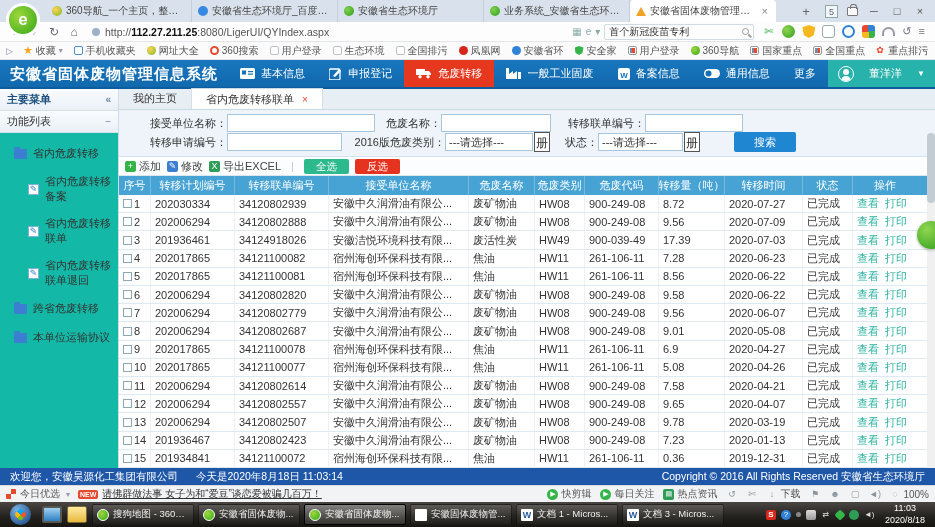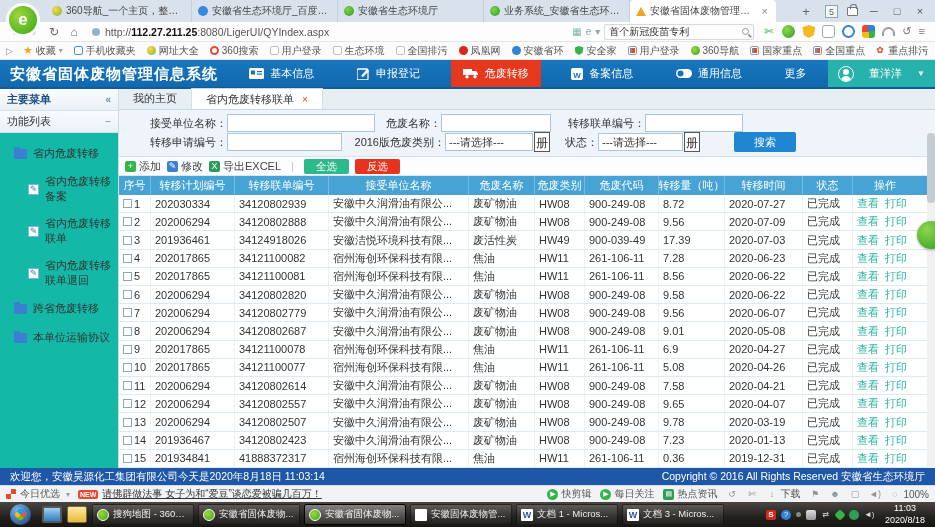--- a/index.html
+++ b/index.html
@@ -136,21 +136,21 @@
 .cb{width:9px;height:9px;border:1px solid #8ca6ba;background:#fff;flex:0 0 9px;margin-right:2px}
 .idx{color:#333}
 .ops{gap:6px}
 .oplink{color:#2db3a3}
 .vscroll{position:absolute;right:0;top:44px;bottom:0;width:8px;background:#f0f0f0}
 .vthumb{position:absolute;top:0;width:8px;height:70px;background:#c3ccd3;border-radius:4px}
 .speedball{position:absolute;right:-10px;top:132px;width:28px;height:28px;border-radius:50%;background:radial-gradient(circle at 35% 30%,#8fd54e,#2f9e1f);box-shadow:0 1px 3px rgba(0,0,0,.3)}
 
 
 .appfooter{height:17px;background:#1f57a8;color:#fff;display:flex;align-items:center;justify-content:space-between;padding:0 10px;font-size:10.5px;flex:0 0 17px}
-.fleft{display:flex;white-space:nowrap}
+.fleft{display:flex;gap:18px;white-space:nowrap}
 
 
 .statusbar{height:17px;background:#f2f3f4;border-top:1px solid #d8dadc;display:flex;align-items:center;padding:8px 6px;color:#555;font-size:10px;flex:0 0 17px}
 .stgrid{width:10px;height:10px;background:conic-gradient(#e6492d 0 25%,#f2f3f4 0 50%,#e6492d 0 75%,#f2f3f4 0 100%);margin-right:4px;border-radius:1px}
 .stcaret{color:#99a;font-size:8px;margin:0 8px 0 6px}
 .newbadge{background:#e6492d;color:#fff;font-size:7px;font-weight:bold;padding:1px 2px;border-radius:2px;margin-right:4px}
 .headline{color:#333;text-decoration:underline;white-space:nowrap;overflow:hidden;flex:1;min-width:0}
 .stright{display:flex;align-items:center;gap:9px;margin-left:10px}
 .stitem{display:flex;align-items:center;gap:3px;color:#555;white-space:nowrap}
 .sico{width:11px;height:11px;border-radius:50%;display:inline-flex;align-items:center;justify-content:center;font-size:9px;color:#8a949c}
@@ -349,20 +349,29 @@
               <rect y="1" width="9" height="6" fill="#fff"></rect>
               <path d="M9 3 h4 l2 2.5 V7 H9Z" fill="#fff"></path>
               <circle cx="4" cy="8.8" r="1.7" fill="#fff"></circle>
               <circle cx="12" cy="8.8" r="1.7" fill="#fff"></circle>
             </svg>
           </span>
           <span class="nlabel">危废转移</span>
         </div>
         <div class="navitem">
           <span class="nicon">
+            <svg width="15" height="11">
+              <path d="M0 11 V0 h3 v6 l4-3 v3 l4-3 v8 Z" fill="#fff"></path>
+              <rect x="12" y="4" width="3" height="7" fill="#fff"></rect>
+            </svg>
+          </span>
+          <span class="nlabel">一般工业固废</span>
+        </div>
+        <div class="navitem">
+          <span class="nicon">
             <svg width="12" height="12">
               <rect width="12" height="12" rx="2" fill="#fff"></rect>
               <text x="6" y="9.5" font-size="8" font-weight="bold" fill="#1471b8" text-anchor="middle">W</text>
             </svg>
           </span>
           <span class="nlabel">备案信息</span>
         </div>
         <div class="navitem">
           <span class="nicon">
             <svg width="16" height="9">
@@ -751,21 +760,21 @@
               <span class="oplink">查看</span>
               <span class="oplink">打印</span>
             </div>
           </div>
           <div class="trow">
             <div class="cell c0">
               <span class="cb"></span>
               <span class="idx">15</span>
             </div>
             <div class="cell c1">201934841</div>
-            <div class="cell c2">41888372317</div>
+            <div class="cell c2">34121100072</div>
             <div class="cell c3">宿州海创环保科技有限...</div>
             <div class="cell c4">焦油</div>
             <div class="cell c5">HW11</div>
             <div class="cell c6">261-106-11</div>
             <div class="cell c7">0.36</div>
             <div class="cell c8">2019-12-31</div>
             <div class="cell c9">已完成</div>
             <div class="cell c10 ops">
               <span class="oplink">查看</span>
               <span class="oplink">打印</span>

